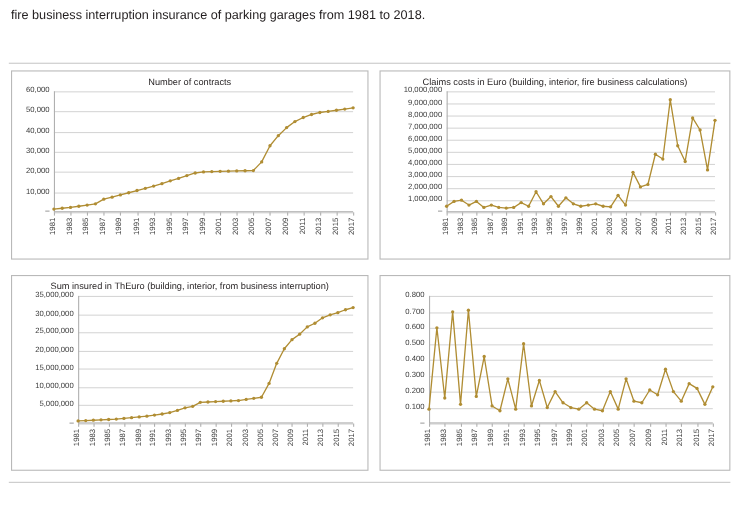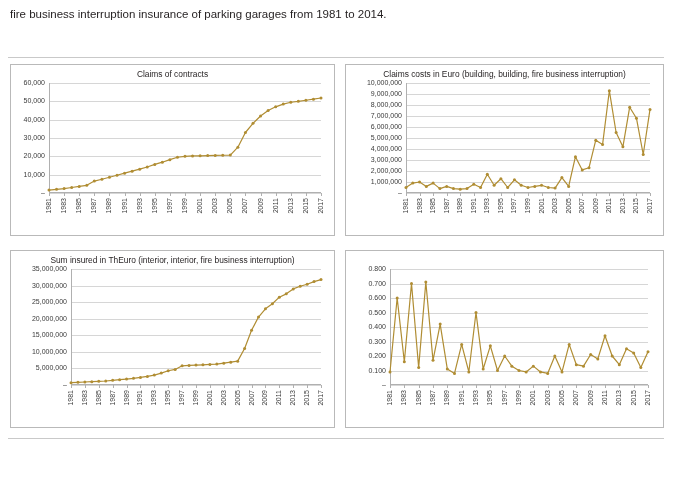--- a/index.html
+++ b/index.html
@@ -113,27 +113,27 @@
     box-sizing: border-box;
     pointer-events: none;
   }
 </style>
 </head>
 <body>
 
 <div class="page">
 
   <div class="caption">
-    <span class="caption-line">fire business interruption insurance of parking garages from 1981 to 2014.</span>
+    <span class="caption-line">fire business interruption insurance of parking garages from 1981 to 2018.</span>
   </div>
 
   <div class="rule-top"></div>
 
   <div class="panel" id="panel0" style="left:10px; top:64px; width:325px; height:172px;">
-    <div class="panel-title">Claims of contracts</div>
+    <div class="panel-title">Number of contracts</div>
   <div class="plot" style="left: 38px; top: 18px; width: 272px; height: 110px;">
         <div class="gridline" style="top: 110px; width: 272px;"></div>
         <div class="ytick" style="top: 110px; right: 276px; width: 32px;">–</div>
         <div class="gridline" style="top: 92px; width: 272px;"></div>
         <div class="ytick" style="top: 92px; right: 276px; width: 32px;">10,000</div>
         <div class="gridline" style="top: 73px; width: 272px;"></div>
         <div class="ytick" style="top: 73px; right: 276px; width: 32px;">20,000</div>
         <div class="gridline" style="top: 55px; width: 272px;"></div>
         <div class="ytick" style="top: 55px; right: 276px; width: 32px;">30,000</div>
         <div class="gridline" style="top: 37px; width: 272px;"></div>
@@ -218,21 +218,21 @@
         <div class="tickmark" style="left: 242px; top: 110px;"></div>
         <div class="xtick" style="left: 237.778px; top: 115px;">2013</div>
         <div class="tickmark" style="left: 257px; top: 110px;"></div>
         <div class="xtick" style="left: 252.889px; top: 115px;">2015</div>
         <div class="tickmark" style="left: 272px; top: 110px;"></div>
         <div class="xtick" style="left: 268px; top: 115px;">2017</div>
       </div>
     </div>
 
   <div class="panel" id="panel1" style="left:345px; top:64px; width:319px; height:172px;">
-    <div class="panel-title">Claims costs in Euro (building, building, fire business interruption)</div>
+    <div class="panel-title">Claims costs in Euro (building, interior, fire business calculations)</div>
   <div class="plot" style="left: 60px; top: 18px; width: 244px; height: 110px;">
         <div class="gridline" style="top: 110px; width: 244px;"></div>
         <div class="ytick" style="top: 110px; right: 248px; width: 54px;">–</div>
         <div class="gridline" style="top: 99px; width: 244px;"></div>
         <div class="ytick" style="top: 99px; right: 248px; width: 54px;">1,000,000</div>
         <div class="gridline" style="top: 88px; width: 244px;"></div>
         <div class="ytick" style="top: 88px; right: 248px; width: 54px;">2,000,000</div>
         <div class="gridline" style="top: 77px; width: 244px;"></div>
         <div class="ytick" style="top: 77px; right: 248px; width: 54px;">3,000,000</div>
         <div class="gridline" style="top: 66px; width: 244px;"></div>
@@ -325,21 +325,21 @@
         <div class="tickmark" style="left: 217px; top: 110px;"></div>
         <div class="xtick" style="left: 212.889px; top: 115px;">2013</div>
         <div class="tickmark" style="left: 230px; top: 110px;"></div>
         <div class="xtick" style="left: 226.444px; top: 115px;">2015</div>
         <div class="tickmark" style="left: 244px; top: 110px;"></div>
         <div class="xtick" style="left: 240px; top: 115px;">2017</div>
       </div>
     </div>
 
   <div class="panel" id="panel2" style="left:10px; top:250px; width:325px; height:178px;">
-    <div class="panel-title">Sum insured in ThEuro (interior, interior, fire business interruption)</div>
+    <div class="panel-title">Sum insured in ThEuro (building, interior, from business interruption)</div>
   <div class="plot" style="left: 60px; top: 18px; width: 250px; height: 116px;">
         <div class="gridline" style="top: 116px; width: 250px;"></div>
         <div class="ytick" style="top: 116px; right: 254px; width: 54px;">–</div>
         <div class="gridline" style="top: 99px; width: 250px;"></div>
         <div class="ytick" style="top: 99px; right: 254px; width: 54px;">5,000,000</div>
         <div class="gridline" style="top: 83px; width: 250px;"></div>
         <div class="ytick" style="top: 83px; right: 254px; width: 54px;">10,000,000</div>
         <div class="gridline" style="top: 66px; width: 250px;"></div>
         <div class="ytick" style="top: 66px; right: 254px; width: 54px;">15,000,000</div>
         <div class="gridline" style="top: 50px; width: 250px;"></div>

